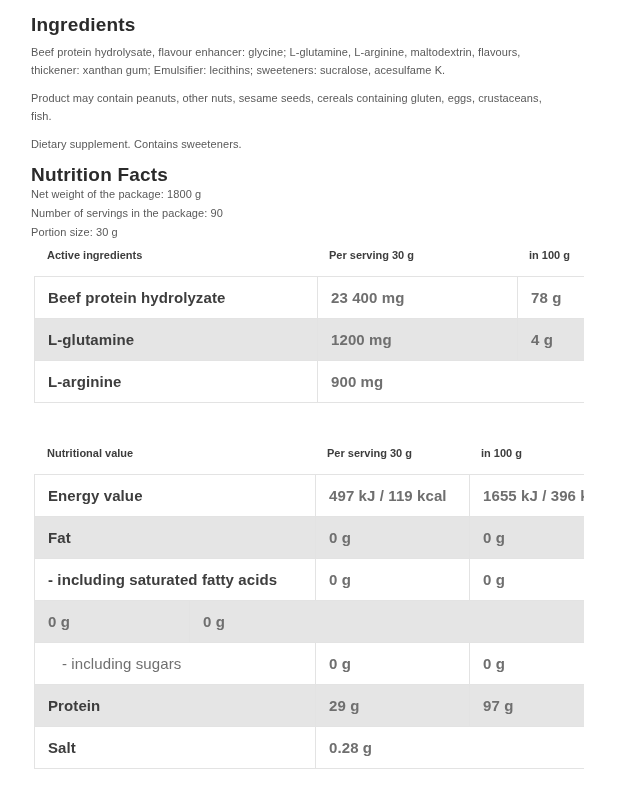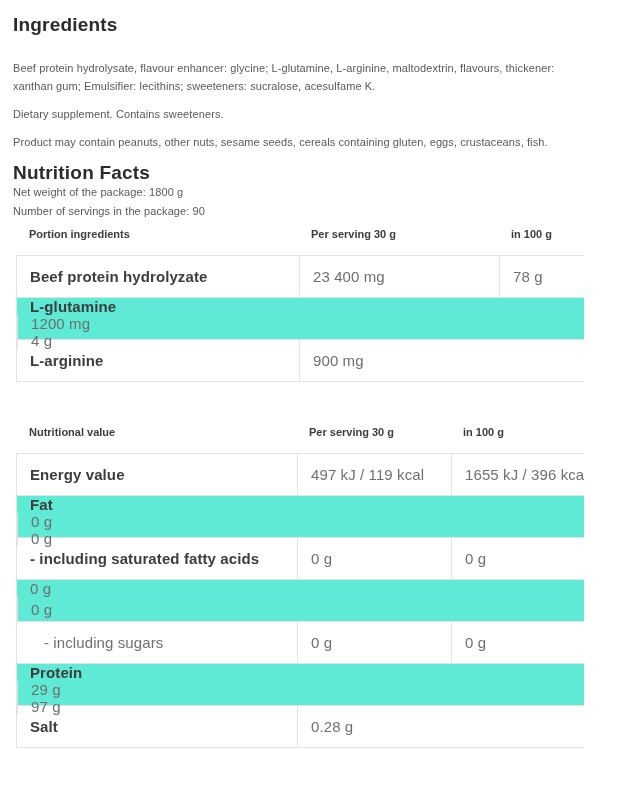--- a/index.html
+++ b/index.html
@@ -5,21 +5,21 @@
   html, body { margin: 0; padding: 0; }
   body {
     width: 642px; height: 798px;
     background: #ffffff;
     font-family: "Liberation Sans", sans-serif;
     -webkit-font-smoothing: antialiased;
   }
   .page {
     box-sizing: border-box;
     width: 584px; height: 798px;
-    padding: 0 13px;
+    padding: 0 31px;
     overflow: hidden;
     background: #ffffff;
     border-radius: 19px;
   }
   h2.section-heading {
     margin: 0;
     font-size: 19px;
     line-height: 21px;
     font-weight: 700;
     color: #2b2b2b;
@@ -28,21 +28,21 @@
   h2.ing-heading { padding-top: 14px; }
   h2.nf-heading  { margin-top: 11px; }
   p.body-text {
     margin: 10px 0 0;
     font-size: 11px;
     line-height: 18px;
     color: #595959;
     letter-spacing: 0.1px;
     max-width: 608px;
   }
-  p.first-para { margin-top: 24px; }
+  p.first-para { margin-top: 8px; }
   .pkg-info { }
   .pkg-info p {
     margin: 0;
     font-size: 11px;
     line-height: 19px;
     color: #595959;
     letter-spacing: 0.1px;
   }
   .nf-table { margin-left: 3px; width: 603px; }
   .nf-head {
@@ -53,64 +53,65 @@
     font-weight: 700;
     color: #3d3d3d;
   }
   .t2 .nf-head { padding-top: 43px; }
   .nf-head .cell { box-sizing: border-box; padding-left: 13px; }
   .nf-body {
     border: 1px solid #e3e3e3;
     background: #ffffff;
   }
   .nf-row { display: flex; height: 41px; background: #ffffff; }
-  .nf-row.alt { background: #5eead4; flex-direction: column; }
+  .nf-row.alt { background: #e5e5e5; }
   .nf-row + .nf-row { border-top: 1px solid #e3e3e3; }
   .nf-row .cell {
     box-sizing: border-box;
     display: flex;
     align-items: center;
     padding-left: 13px;
     font-size: 15px;
     letter-spacing: 0.1px;
   }
   .nf-row .cell + .cell { border-left: 1px solid #e3e3e3; }
   .cell.label { font-weight: 700; color: #3d3d3d; }
   .cell.label.sub { font-weight: 400; color: #6f6f6f; padding-left: 27px; }
-  .cell.val { font-weight: 400; color: #6f6f6f; }
+  .cell.val { font-weight: 700; color: #6f6f6f; }
   
   .t1 .c1 { width: 282px; }
   .t1 .c2 { width: 200px; }
   .t1 .c3 { flex: 1; }
   
   .t2 .c1 { width: 280px; }
   .t2 .c2 { width: 154px; }
   .t2 .c3 { flex: 1; }
 </style>
 </head>
 <body>
 
 <div class="page">
 
   <h2 class="section-heading ing-heading">Ingredients</h2>
 
   <p class="body-text first-para">Beef protein hydrolysate, flavour enhancer: glycine; L-glutamine, L-arginine, maltodextrin, flavours, thickener: xanthan gum; Emulsifier: lecithins; sweeteners: sucralose, acesulfame K.</p>
+  <p class="body-text">Product may contain peanuts, other nuts, sesame seeds, cereals containing gluten, eggs, crustaceans, fish.</p>
   <p class="body-text">Dietary supplement. Contains sweeteners.</p>
-  <p class="body-text">Product may contain peanuts, other nuts, sesame seeds, cereals containing gluten, eggs, crustaceans, fish.</p>
 
   <h2 class="section-heading nf-heading">Nutrition Facts</h2>
 
   <div class="pkg-info">
     <p>Net weight of the package: 1800 g</p>
     <p>Number of servings in the package: 90</p>
+    <p>Portion size: 30 g</p>
   </div>
 
   <div class="nf-table t1">
     <div class="nf-head">
-      <div class="cell c1">Portion ingredients</div>
+      <div class="cell c1">Active ingredients</div>
       <div class="cell c2">Per serving 30 g</div>
       <div class="cell c3">in 100 g</div>
     </div>
     <div class="nf-body">
       <div class="nf-row">
         <div class="cell label c1">Beef protein hydrolyzate</div>
         <div class="cell val c2">23 400 mg</div>
         <div class="cell val c3">78 g</div>
       </div>
       <div class="nf-row alt">

